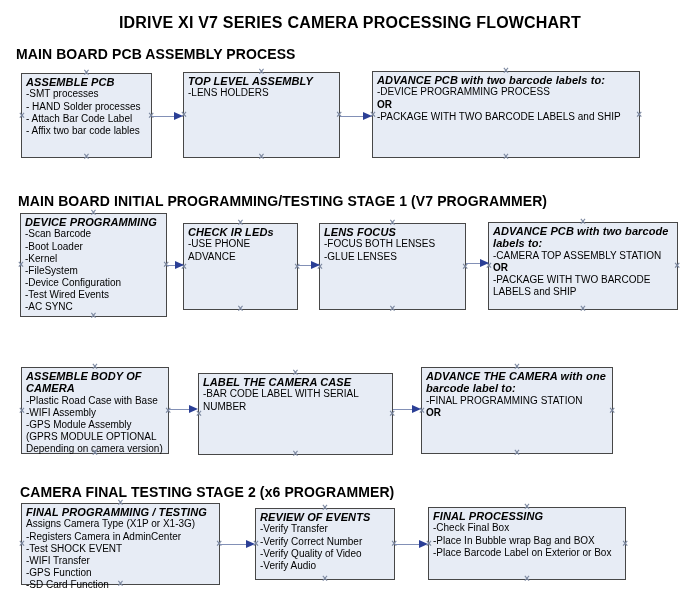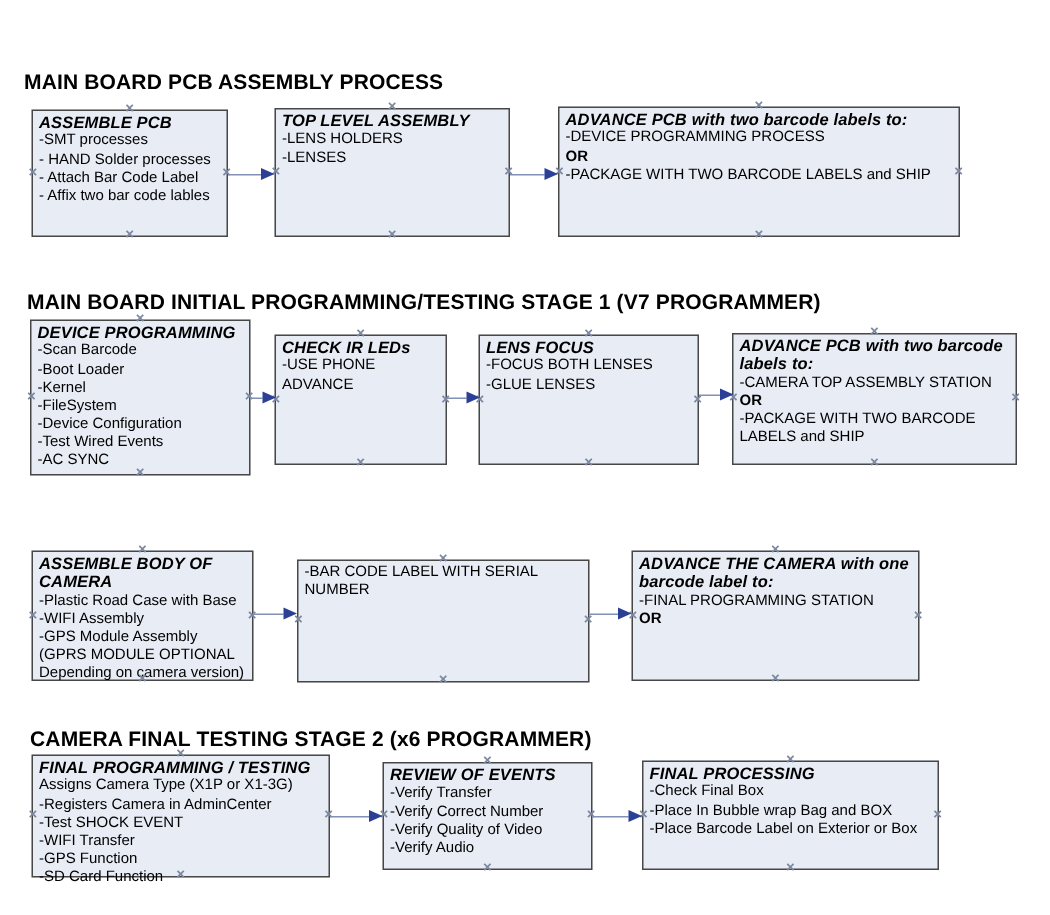--- a/index.html
+++ b/index.html
@@ -35,39 +35,39 @@
   .cx{
     position:absolute;font-size:10px;line-height:6px;height:6px;
     color:var(--mark,#7c88a0);pointer-events:none;font-weight:bold;
   }
 </style>
 </head>
 <body>
 
 <div class="canvas">
 
+  <div class="main-title">IDRIVE XI V7 SERIES CAMERA PROCESSING FLOWCHART</div>
 
   <div class="sec-head" style="left:16px;top:46px">MAIN BOARD PCB ASSEMBLY PROCESS</div>
 
   <div class="node" style="left:21px;top:73px;width:131px;height:85px">
     <div class="nt">ASSEMBLE PCB</div>
     <div class="nl">-SMT processes</div>
     <div class="nl">- HAND Solder processes</div>
     <div class="nl">- Attach Bar Code Label</div>
     <div class="nl">- Affix two bar code lables</div>
   <span class="cx" style="left: 50%; top: -4px; transform: translateX(-50%);">×</span>
       <span class="cx" style="left: 50%; bottom: -3px; transform: translateX(-50%);">×</span>
       <span class="cx" style="left: -3px; top: 50%; transform: translateY(-50%);">×</span>
       <span class="cx" style="right: -3px; top: 50%; transform: translateY(-50%);">×</span>
     </div>
 
   <div class="node" style="left:183px;top:72px;width:157px;height:86px">
     <div class="nt">TOP LEVEL ASSEMBLY</div>
     <div class="nl">-LENS HOLDERS</div>
-    <div class="nl">-LENSES</div>
   <span class="cx" style="left: 50%; top: -4px; transform: translateX(-50%);">×</span>
       <span class="cx" style="left: 50%; bottom: -3px; transform: translateX(-50%);">×</span>
       <span class="cx" style="left: -3px; top: 50%; transform: translateY(-50%);">×</span>
       <span class="cx" style="right: -3px; top: 50%; transform: translateY(-50%);">×</span>
     </div>
 
   <div class="node" style="left:372px;top:71px;width:268px;height:87px">
     <div class="nt">ADVANCE PCB with two barcode labels to:</div>
     <div class="nl">-DEVICE PROGRAMMING PROCESS</div>
     <div class="nl b">OR</div>
@@ -140,20 +140,21 @@
     <div class="nl">-GPS Module Assembly</div>
     <div class="nl">(GPRS MODULE OPTIONAL</div>
     <div class="nl">Depending on camera version)</div>
   <span class="cx" style="left: 50%; top: -4px; transform: translateX(-50%);">×</span>
       <span class="cx" style="left: 50%; bottom: -3px; transform: translateX(-50%);">×</span>
       <span class="cx" style="left: -3px; top: 50%; transform: translateY(-50%);">×</span>
       <span class="cx" style="right: -3px; top: 50%; transform: translateY(-50%);">×</span>
     </div>
 
   <div class="node" style="left:198px;top:373px;width:195px;height:82px">
+    <div class="nt">LABEL THE CAMERA CASE</div>
     <div class="nl">-BAR CODE LABEL WITH SERIAL NUMBER</div>
   <span class="cx" style="left: 50%; top: -4px; transform: translateX(-50%);">×</span>
       <span class="cx" style="left: 50%; bottom: -3px; transform: translateX(-50%);">×</span>
       <span class="cx" style="left: -3px; top: 50%; transform: translateY(-50%);">×</span>
       <span class="cx" style="right: -3px; top: 50%; transform: translateY(-50%);">×</span>
     </div>
 
   <div class="node" style="left:421px;top:367px;width:192px;height:87px">
     <div class="nt">ADVANCE THE CAMERA with one barcode label to:</div>
     <div class="nl">-FINAL PROGRAMMING STATION</div>

